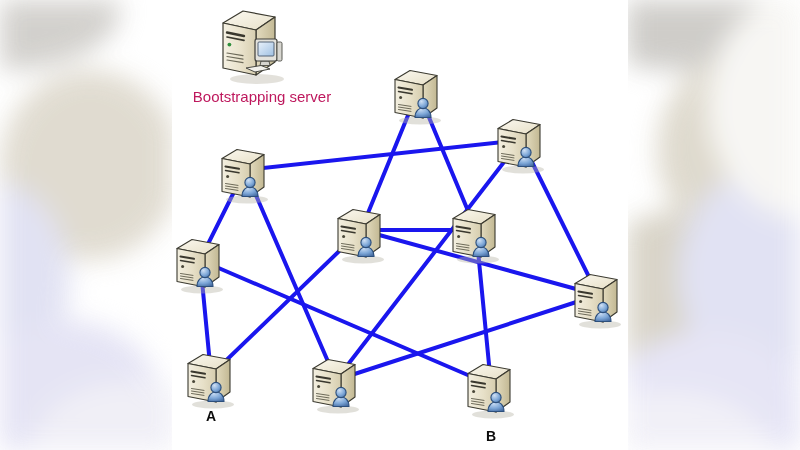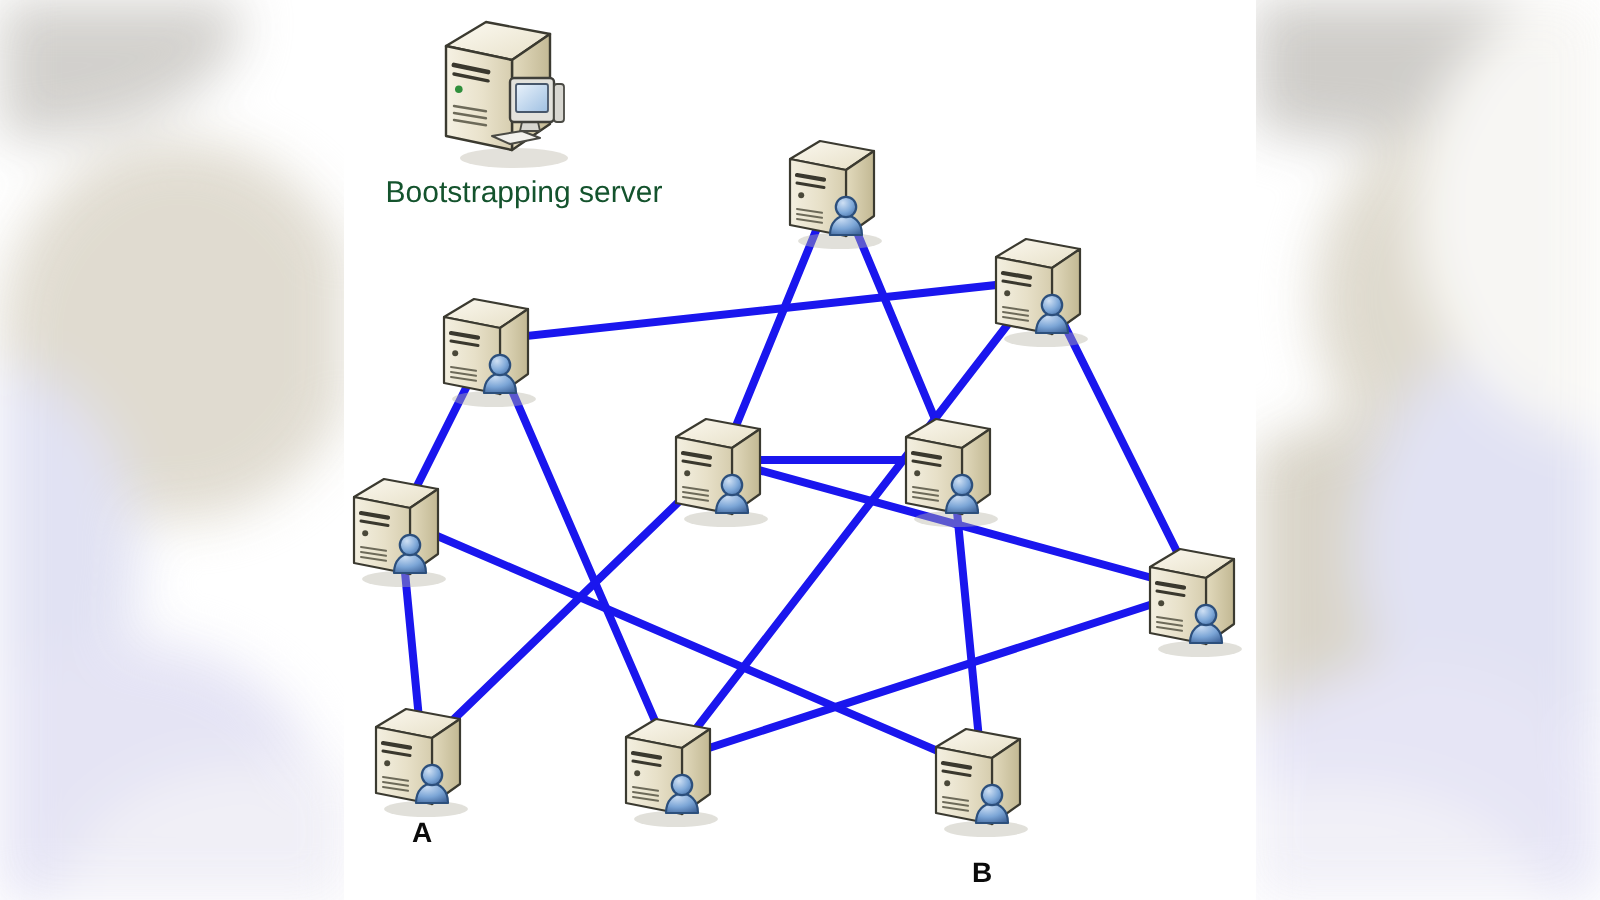--- a/index.html
+++ b/index.html
@@ -79,21 +79,21 @@
     color: #0b0b0b;
     white-space: nowrap;
   }
   .node-label {
     font-size: 14px;
     text-align: center;
   }
   .server-label {
     font-size: 15px;
     font-weight: normal;
-    color: #14532d;
+    color: #be185d;
   }
 </style>
 </head>
 <body>
 
 <div id="stage">
 
   <div class="blur-pane" id="blur-left">
     <div class="blur-inner">
       <div class="bblob" style="left:40px;  top:-40px; width:230px; height:120px; background:#cfcdc9;"></div>

